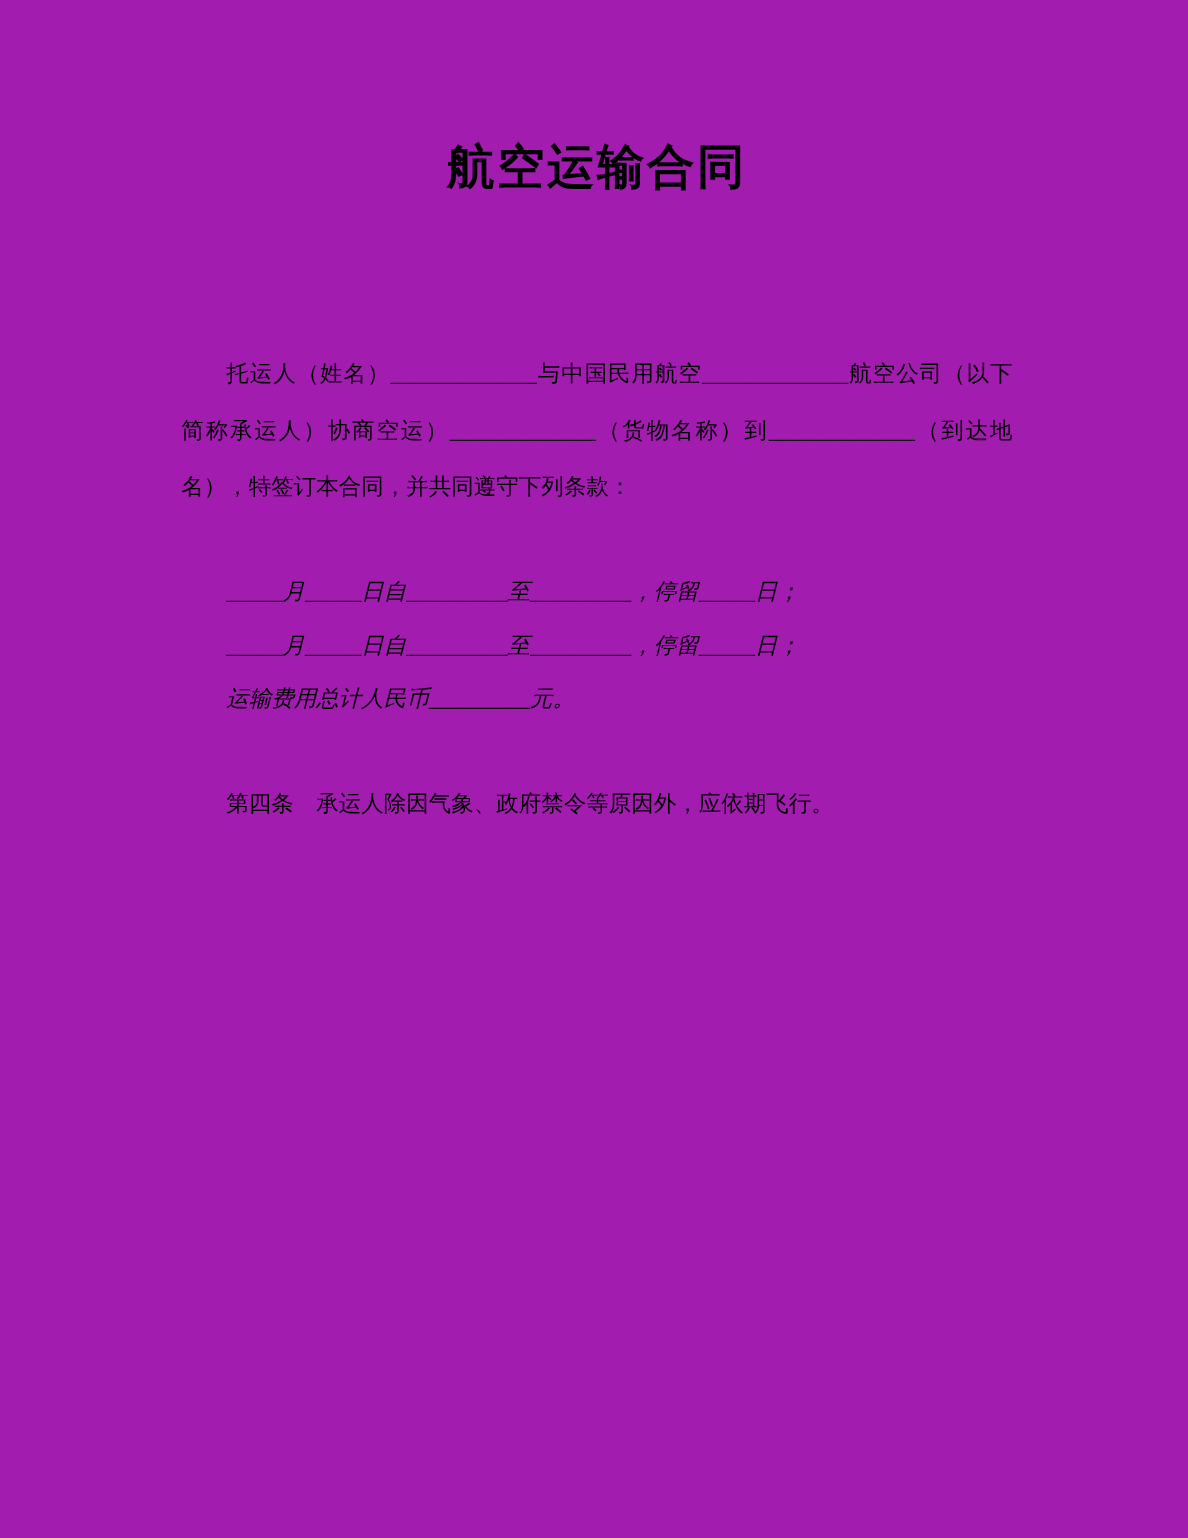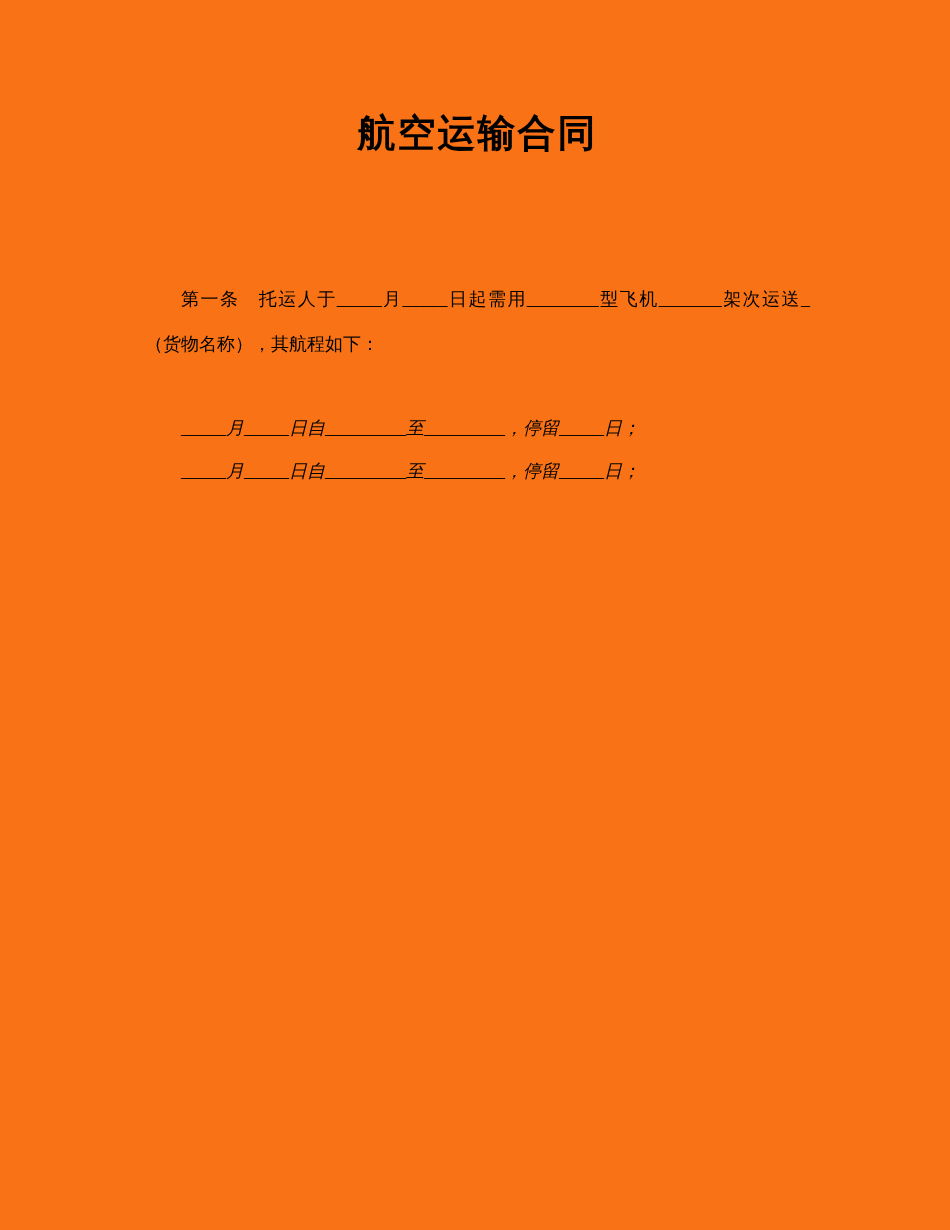--- a/index.html
+++ b/index.html
@@ -6,21 +6,21 @@
       margin: 0;
       padding: 0;
       background: #ffffff;
     }
     .page {
       position: relative;
       width: 950px;
       height: 1230px;
       margin: 0 auto;
       box-sizing: border-box;
-      background: #f97316;
+      background: #a21caf;
       padding: 60px 140px 0 145px;
       overflow: hidden;
       color: #000000;
       font-family: "Liberation Serif", "DejaVu Serif", serif;
       font-size: 18px;
     }
     .doc-title {
       margin: 48px 0 118px 0;
       text-align: center;
       font-family: "Liberation Sans", "DejaVu Sans", sans-serif;
@@ -47,25 +47,27 @@
       word-break: break-all;
     }
   </style>
 </head>
 <body>
 
 <div class="page">
 
   <h1 class="doc-title">航空运输合同</h1>
 
+  <p class="para">托运人（姓名）_____________与中国民用航空_____________航空公司（以下简称承运人）协商空运）_____________（货物名称）到_____________（到达地名），特签订本合同，并共同遵守下列条款：</p>
 
-  <p class="para">第一条　托运人于_____月_____日起需用________型飞机_______架次运送_（货物名称），其航程如下：</p>
 
   <div class="schedule-block">
     <p class="schedule-line">_____月_____日自_________至_________，停留_____日；</p>
     <p class="schedule-line">_____月_____日自_________至_________，停留_____日；</p>
+    <p class="schedule-line">运输费用总计人民币_________元。</p>
   </div>
 
 
 
+  <p class="para">第四条　承运人除因气象、政府禁令等原因外，应依期飞行。</p>
 
 
 </div>
 
 </body></html>

